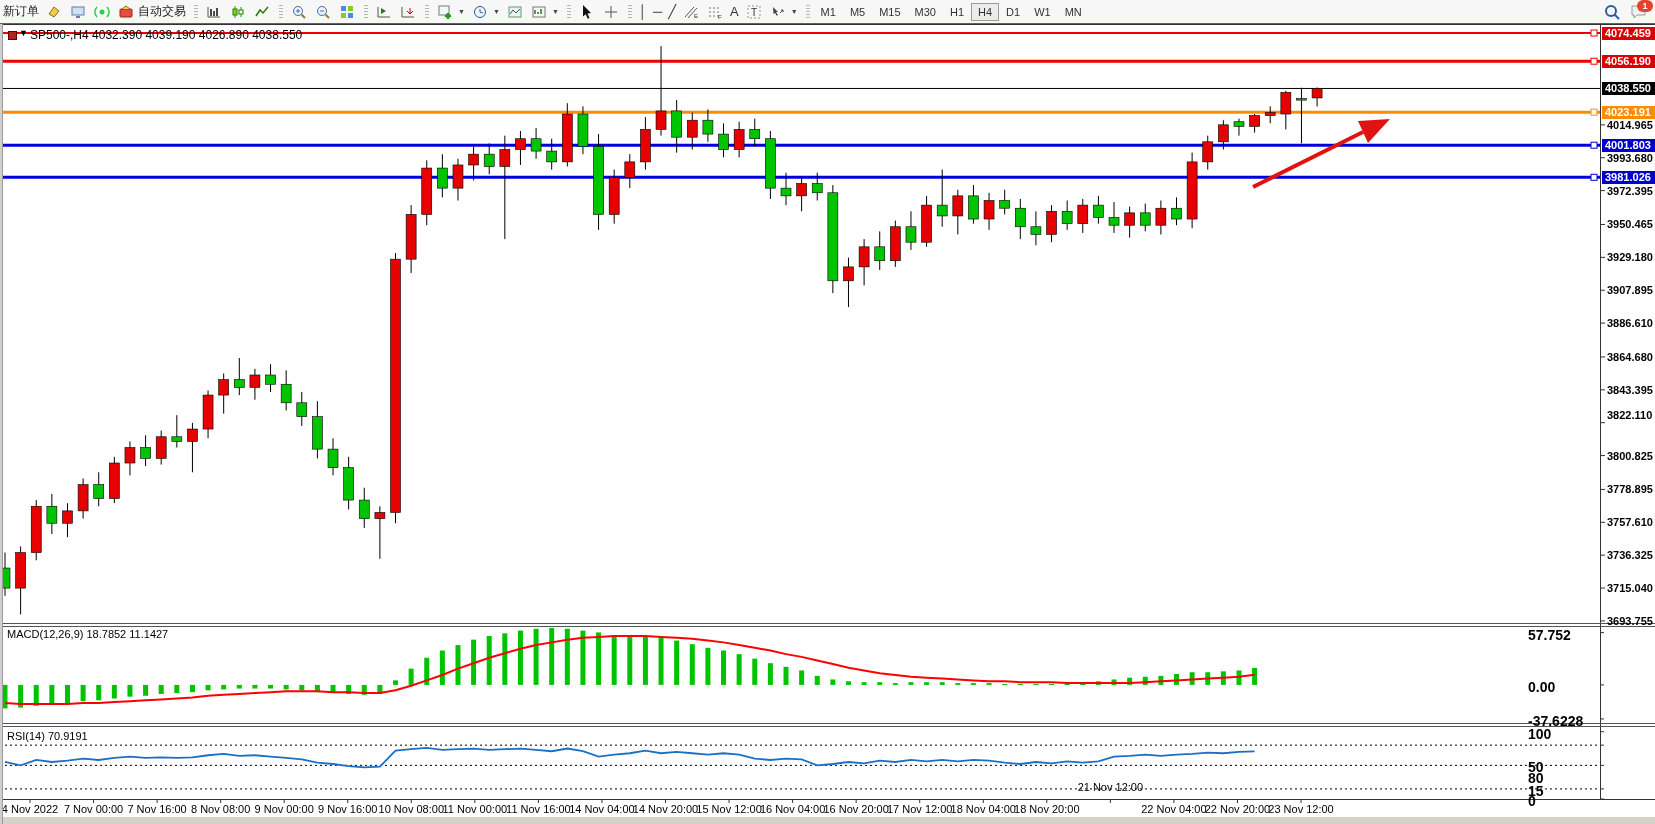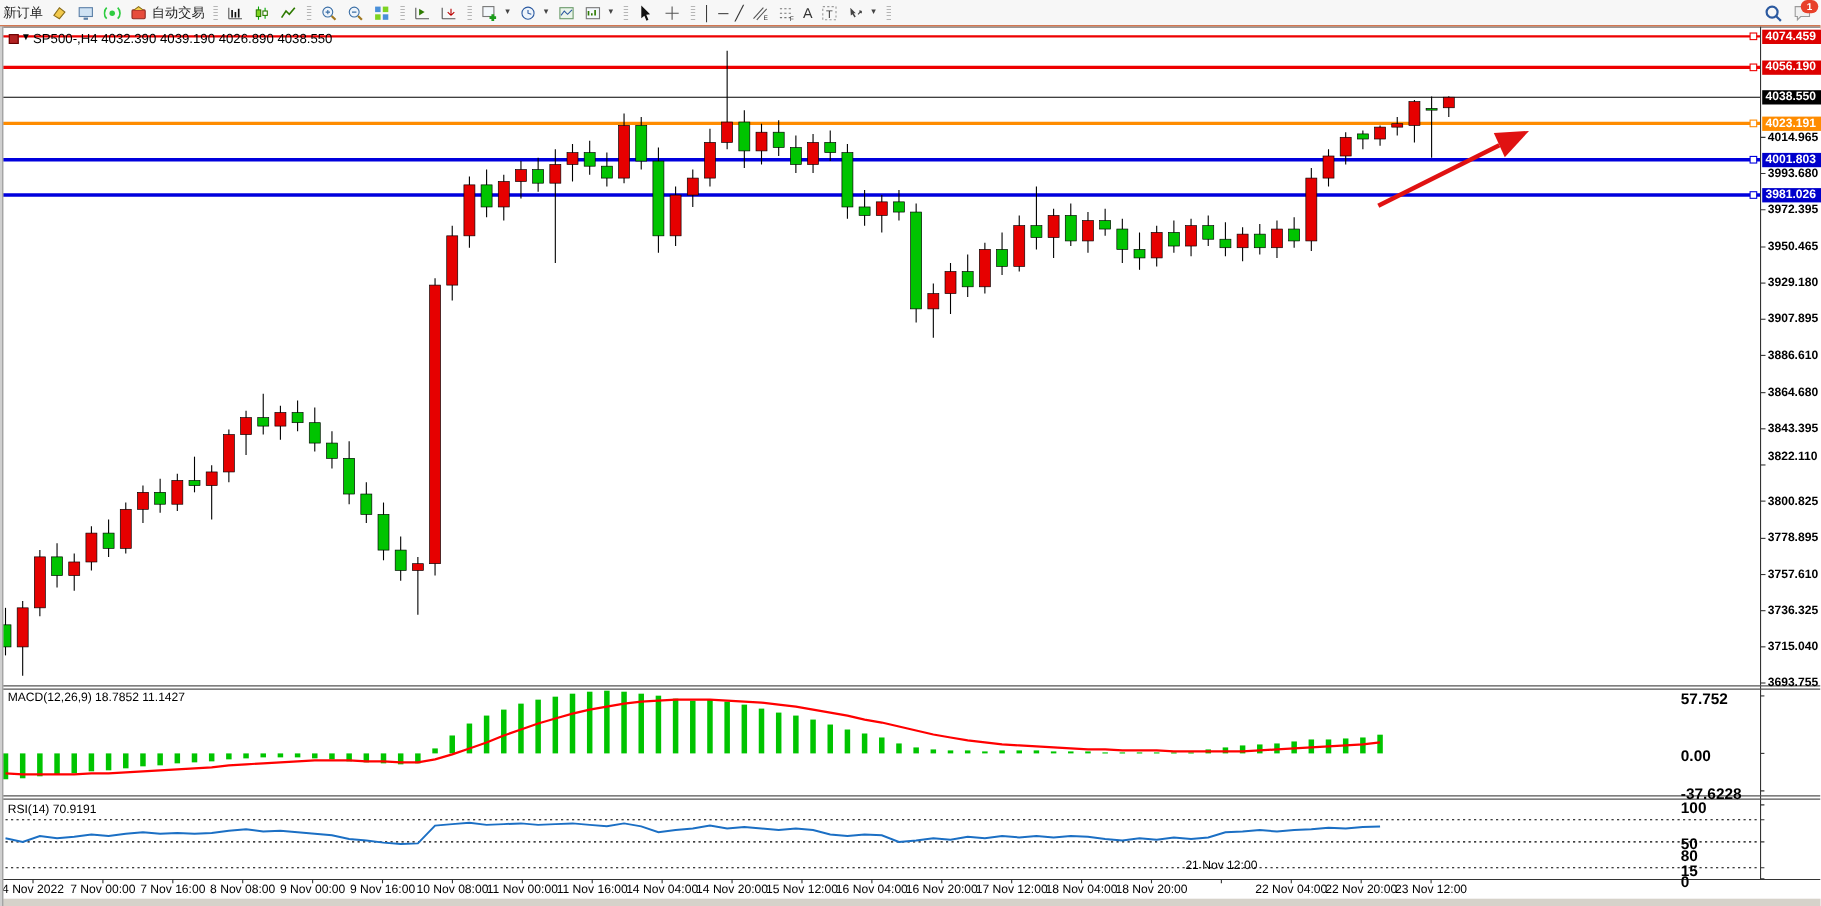--- a/index.html
+++ b/index.html
@@ -1,19 +1,19 @@
 <!DOCTYPE html>
 <html><head>
 <meta charset="utf-8">
 <style>
   html,body{margin:0;padding:0;width:1655px;height:824px;overflow:hidden;background:#fff;
     font-family:"Liberation Sans",sans-serif;}
   
   .toolbar{position:absolute;top:0;left:0;width:1655px;height:23px;background:#f7f7f7;
-    border-bottom:3px solid #c2410c;display:flex;align-items:center;font-size:12px;color:#222;}
+    border-bottom:1px solid #c2410c;display:flex;align-items:center;font-size:12px;color:#222;}
   .grp{display:flex;align-items:center;height:22px;}
   .handle{width:4px;height:14px;margin:0 4px 0 5px;
     background:repeating-linear-gradient(to bottom,#b5b5b5 0 1px,transparent 1px 3px);}
   .tb-btn{display:flex;align-items:center;height:20px;padding:0 3px;gap:3px;cursor:default;}
   .tb-ico{width:18px;height:18px;display:flex;align-items:center;justify-content:center;}
   .glyph{font-size:13px;color:#333;line-height:1;}
   .caret{font-size:7px;color:#444;margin-left:1px;}
   .tf{padding:2px 6px;font-size:11px;color:#333;border:1px solid transparent;}
   .tf.active{border:1px solid #9a9a9a;background:#ececec;}
   .right-icons{margin-left:auto;display:flex;align-items:center;padding-right:6px;gap:8px;}
@@ -260,20 +260,31 @@
         <svg width="16" height="16">
             <path d="M3 3 L8 8 L6 8 L8 11 L6.8 11.8 L5 9 L3.5 10 Z" fill="#444"></path>
             <path d="M13 6 L10 9 M13 6 L11 6 M13 6 L13 8" stroke="#444"></path>
           </svg>
       </span>
       <span class="caret">▼</span>
     </div>
   </div>
 
   <div class="handle"></div>
+  <div class="grp">
+    <div class="tf">M1</div>
+    <div class="tf">M5</div>
+    <div class="tf">M15</div>
+    <div class="tf">M30</div>
+    <div class="tf">H1</div>
+    <div class="tf active">H4</div>
+    <div class="tf">D1</div>
+    <div class="tf">W1</div>
+    <div class="tf">MN</div>
+  </div>
 
   <div class="right-icons">
     <span class="tb-ico">
       <svg width="18" height="18">
           <circle cx="8" cy="8" r="5" fill="none" stroke="#2c5aa0" stroke-width="2"></circle>
           <path d="M11.5 11.5 L16 16" stroke="#2c5aa0" stroke-width="2"></path>
         </svg>
     </span>
     <span class="chat-wrap">
       <svg width="20" height="20">

